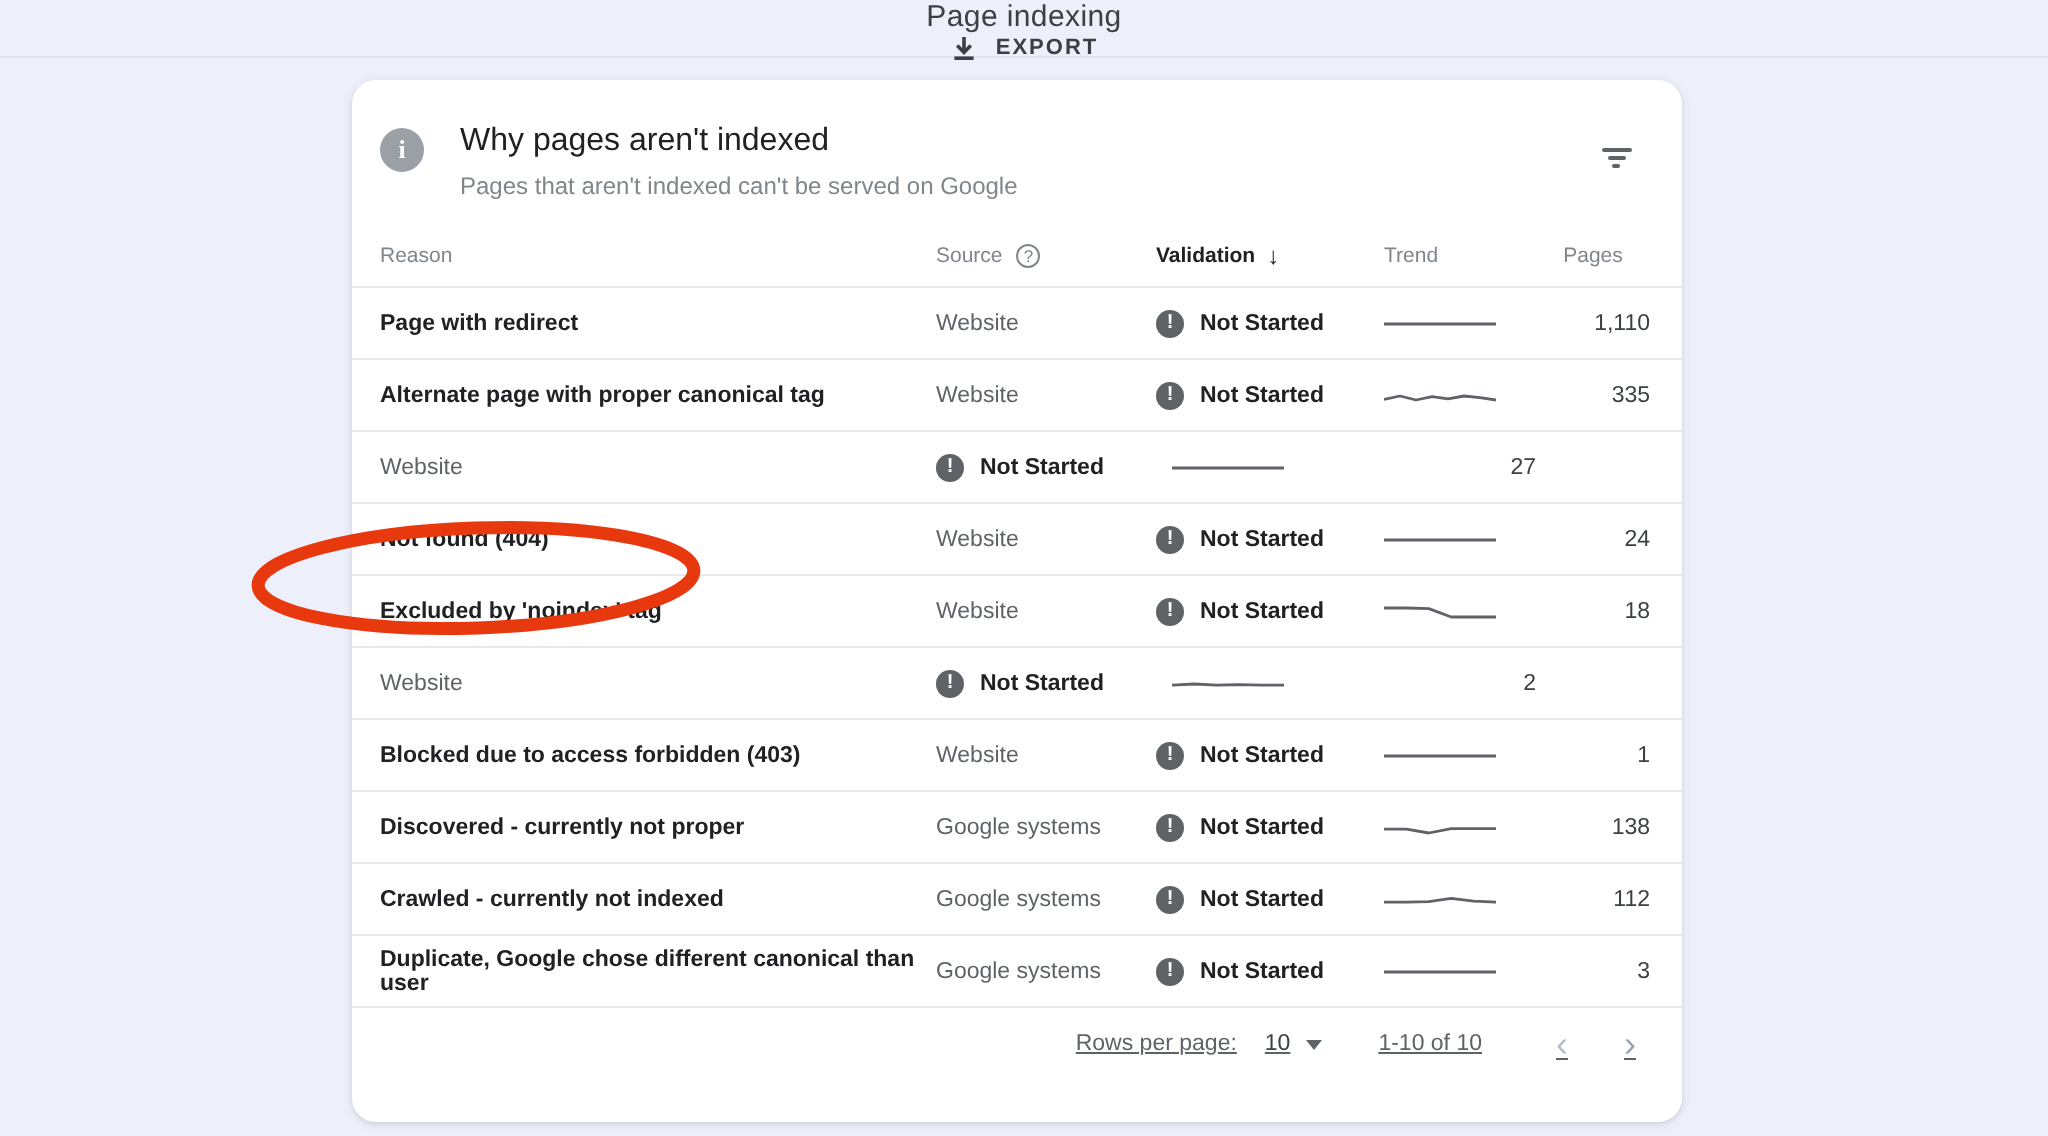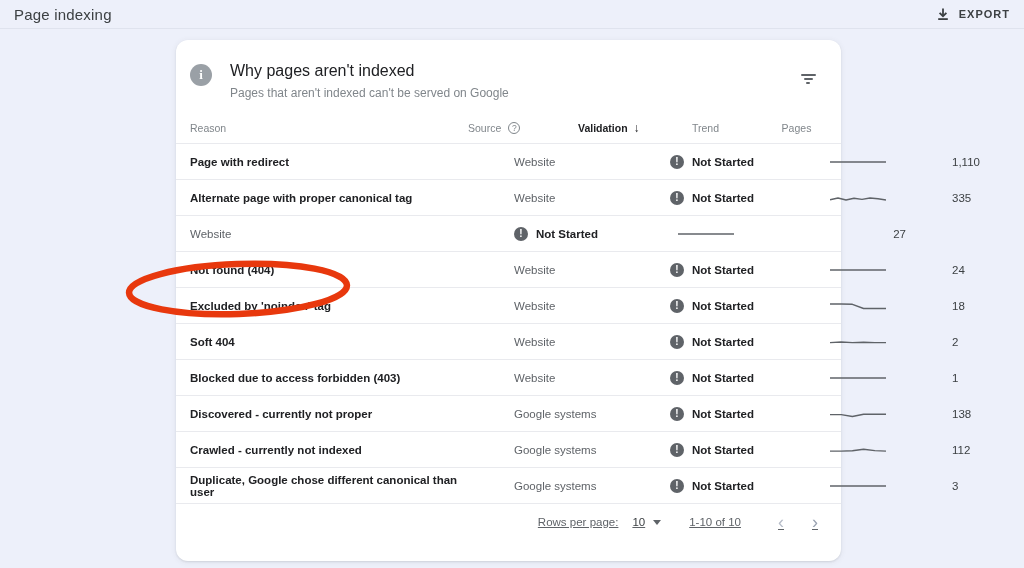--- a/index.html
+++ b/index.html
@@ -3,21 +3,21 @@
 <meta charset="utf-8">
 <style>
   * { margin:0; padding:0; box-sizing:border-box; }
   html,body { width:1024px; height:568px; }
   body { font-family:"Liberation Sans", sans-serif; background:#edf0fa; overflow:hidden; }
   .page { position:relative; width:1024px; height:568px; background:#edf0fa; }
 
   
   .topbar { position:absolute; left:0; top:0; width:1024px; height:29px;
             display:flex; align-items:center; justify-content:space-between;
-            padding:0 14px 0 14px; border-bottom:1px solid #dfe3ee; }
+            padding:0 14px 0 14px; border-bottom:1px solid #dfe3ee;flex-direction:column; }
   .topbar-title { font-size:15px; color:#3c4043; letter-spacing:.2px; }
   .export-btn { display:flex; align-items:center; gap:9px; cursor:pointer;
                 color:#3c4043; font-size:11px; font-weight:bold; letter-spacing:1px; }
   .export-icon svg { display:block; }
 
   
   .card { position:absolute; left:176px; top:40px; width:665px; height:521px;
           background:#ffffff; border-radius:12px;
           box-shadow:0 1px 2px rgba(60,64,67,.12), 0 1px 6px rgba(60,64,67,.08); }
   .card-header { display:flex; align-items:flex-start; padding:22px 22px 0 14px; }
@@ -39,21 +39,21 @@
               padding:0 16px 0 14px; align-items:center; }
   .thead { margin-top:12px; height:31px; font-size:10.5px; color:#80868b; }
   .thead .col-validation { font-weight:bold; color:#202124; display:flex; align-items:center; gap:6px; cursor:pointer; }
   .sort-arrow { font-size:12px; color:#202124; }
   .col-source { display:flex; align-items:flex-start; gap:7px; }
   .help-icon { width:12px; height:12px; border:1px solid #80868b; border-radius:50%;
                font-size:8.5px; color:#80868b; display:flex; align-items:center; justify-content:center; cursor:pointer; }
   .col-trend { padding-left:8px; }
   .col-pages { text-align:center; }
 
-  .trow { height:36px; border-top:1px solid #e9eaee; font-size:11.5px; cursor:pointer;gap:46px; }
+  .trow { height:36px; border-top:1px solid #e9eaee; font-size:11.5px; cursor:pointer; }
   .cell-reason { color:#202124; font-weight:bold; padding-right:8px; }
   .cell-source { color:#5f6368; }
   .cell-validation { display:flex; align-items:center; gap:8px; color:#202124; font-weight:bold; }
   .vicon { width:14px; height:14px; border-radius:50%; background:#5f6368; color:#fff;
            font-size:10px; font-weight:bold; display:flex; align-items:center; justify-content:center; flex:none; }
   .cell-trend svg { display:block; }
   .cell-pages { text-align:right; color:#3c4043; }
 
   
   .tfooter { height:37px; border-top:1px solid #e9eaee; display:flex; align-items:center;
@@ -183,21 +183,20 @@
             <span>Not Started</span>
           </span>
           <span class="cell-trend col-trend">
             <svg width="56" height="14" viewBox="0 0 56 14">
               <polyline points="0.0,5.0 11.2,5.0 22.4,5.3 33.6,9.5 44.8,9.5 56.0,9.5" fill="none" stroke="#5f6368" stroke-width="1.4" stroke-linejoin="round"></polyline>
             </svg>
           </span>
           <span class="cell-pages">18</span>
         </div>
         <div class="grid-row trow">
-          <span class="cell-reason">Soft 404</span>
           <span class="cell-source">Website</span>
           <span class="cell-validation">
             <span class="vicon">!</span>
             <span>Not Started</span>
           </span>
           <span class="cell-trend col-trend">
             <svg width="56" height="14" viewBox="0 0 56 14">
               <polyline points="0.0,7.6 11.2,7.0 22.4,7.6 33.6,7.3 44.8,7.6 56.0,7.6" fill="none" stroke="#5f6368" stroke-width="1.4" stroke-linejoin="round"></polyline>
             </svg>
           </span>

